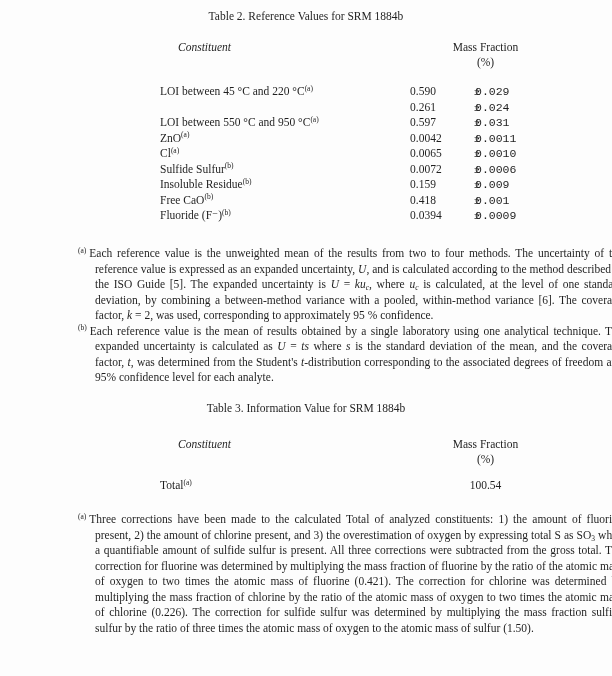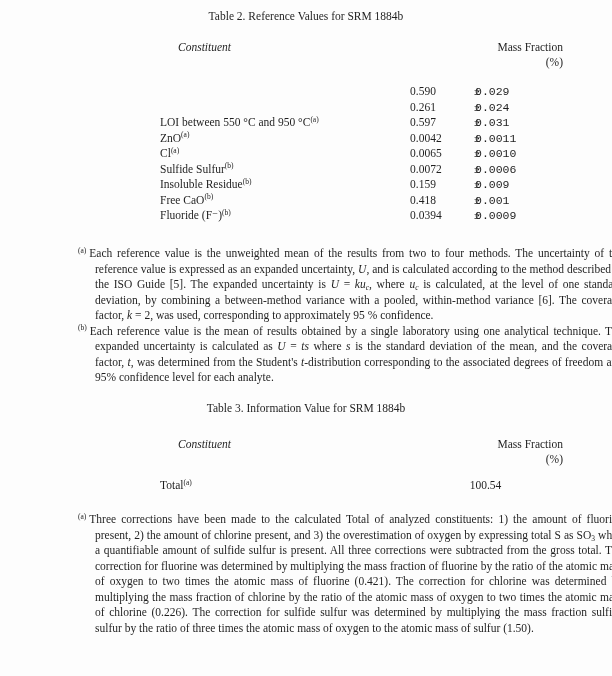--- a/index.html
+++ b/index.html
@@ -15,21 +15,21 @@
     overflow:hidden;
   }
   .abs{position:absolute;}
   .tbl-title{
     position:absolute;left:0;right:0;
     text-align:center;
     font-weight:normal;font-size:11.5px;
     margin:0;
   }
   .hdr-con{position:absolute;left:178px;white-space:nowrap;font-style:italic;}
-  .hdr-mf{position:absolute;left:408px;width:155px;text-align:right;}
+  .hdr-mf{position:absolute;left:408px;width:155px;text-align:center;}
   .rows{position:absolute;left:0;right:0;}
   .trow{position:relative;height:15.5px;}
   .c-name{position:absolute;left:160px;white-space:nowrap;}
   .c-val{position:absolute;left:410px;white-space:nowrap;}
   .c-pm{position:absolute;left:474px;}
   .c-unc{position:absolute;left:475px;white-space:nowrap;font-family:Liberation Mono, monospace;}
   .c-total-val{position:absolute;left:408px;width:155px;text-align:center;}
   sup{font-size:7.5px;line-height:0;vertical-align:baseline;position:relative;top:-4.5px;}
   sub{font-size:7.5px;line-height:0;vertical-align:baseline;position:relative;top:2px;}
   .fnblock{
@@ -48,20 +48,21 @@
   <h2 class="tbl-title" style="top:9px">Table 2. Reference Values for SRM 1884b</h2>
 
   <div class="abs" style="top:40px;left:0;right:0;">
     <span class="hdr-con">Constituent</span>
     <span class="hdr-mf">Mass Fraction</span>
   </div>
   <div class="abs hdr-mf" style="top:55px">(%)</div>
 
   <div class="rows" style="top:84px">
     <div class="trow">
+      <span class="c-name"><span>LOI between 45 °C and 220 °C</span><sup>(a)</sup></span>
       <span class="c-val">0.590</span>
       <span class="c-pm">±</span>
       <span class="c-unc">0.029</span>
     </div>
     <div class="trow">
       <span class="c-val">0.261</span>
       <span class="c-pm">±</span>
       <span class="c-unc">0.024</span>
     </div>
     <div class="trow">

